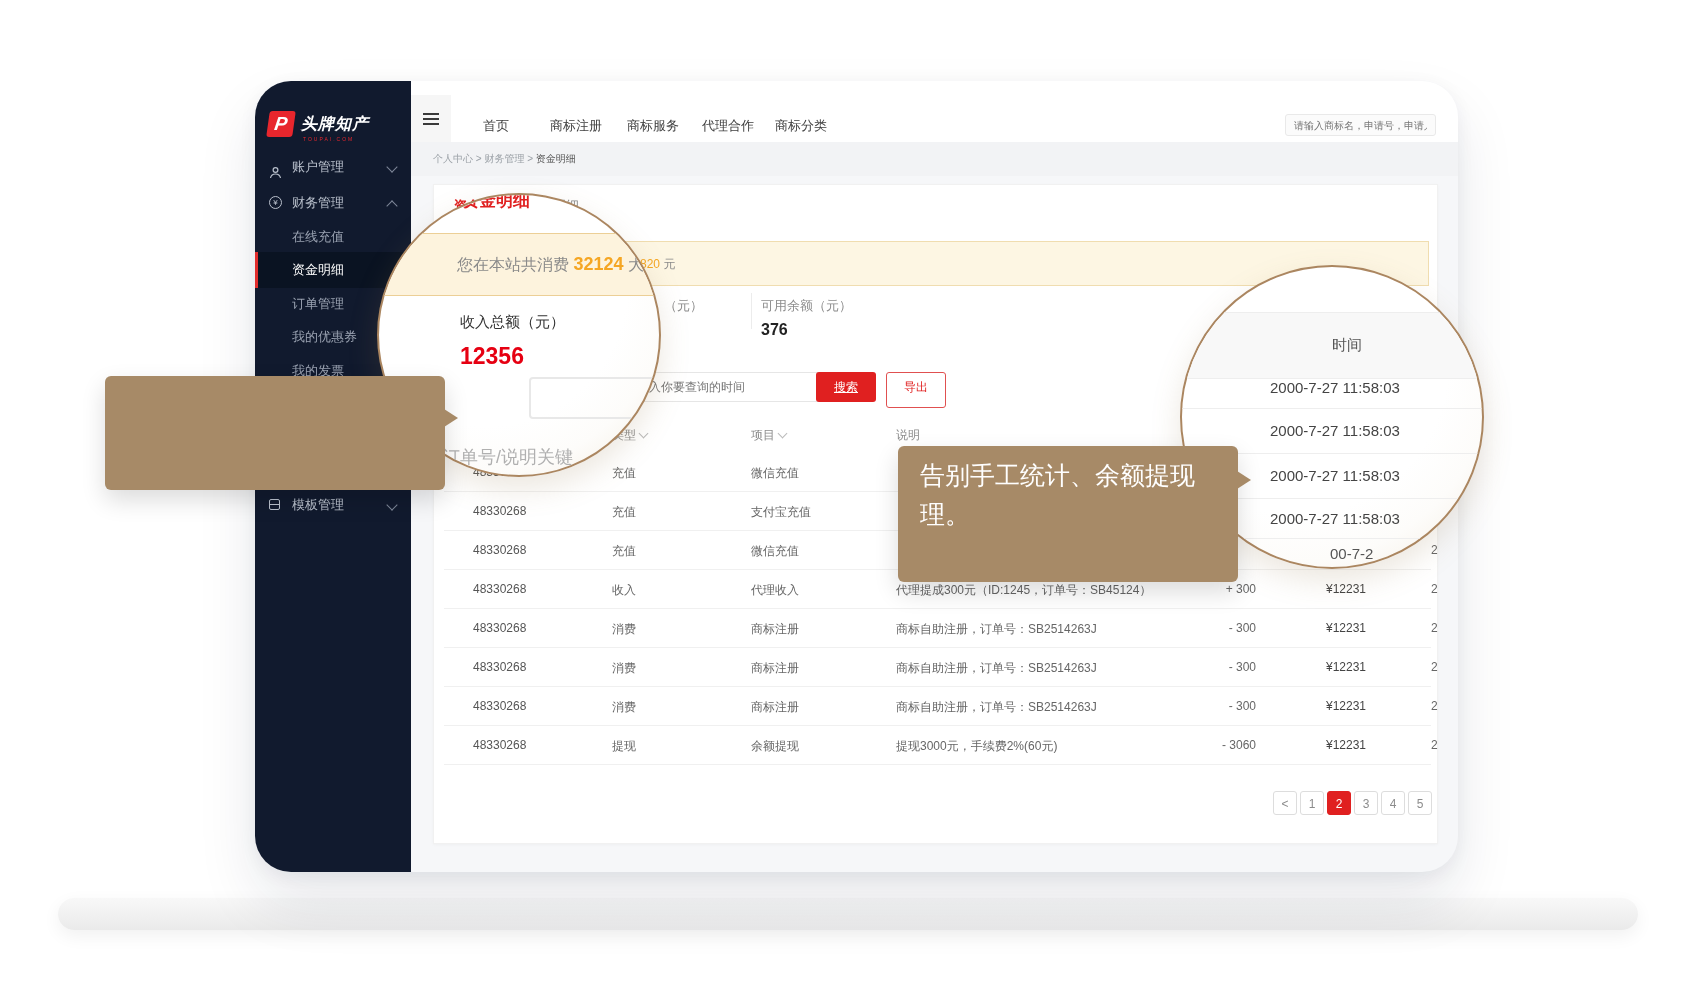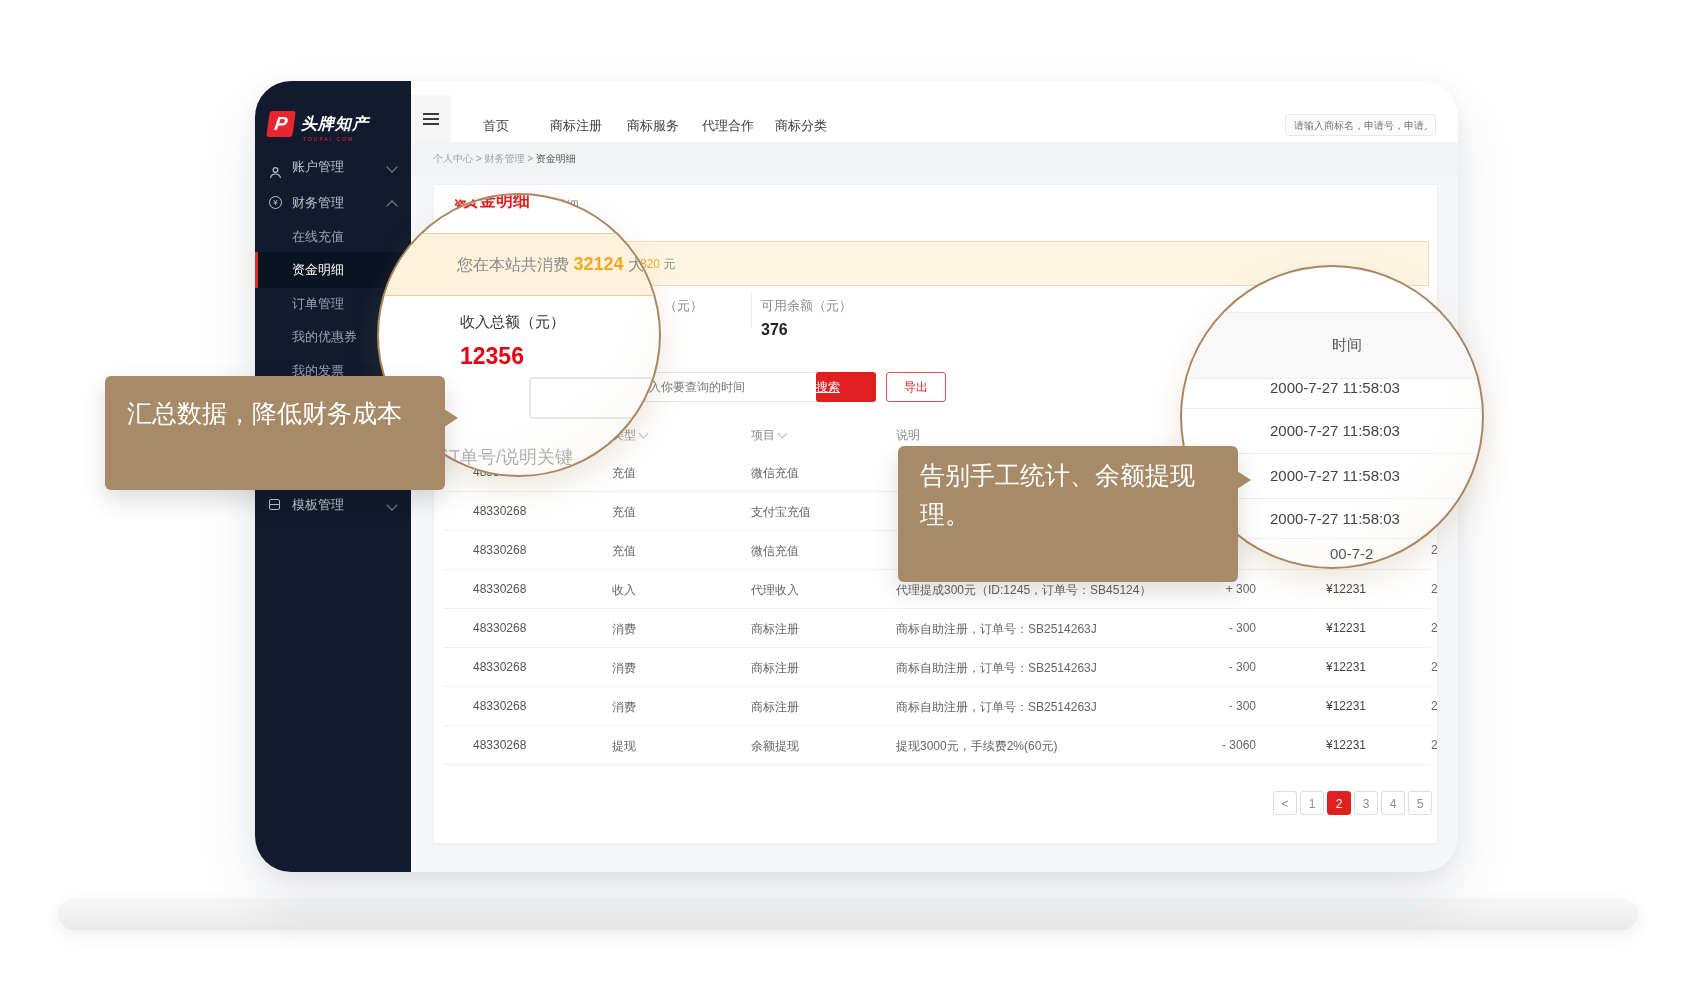--- a/index.html
+++ b/index.html
@@ -27,21 +27,21 @@
   .nav-label{position:absolute;top:36px;font-size:13px;color:#404040;}
   .search-box{left:874px;top:33px;width:151px;height:22px;background:#fbfbfb;border:1px solid #e9e9e9;
               border-radius:3px;font-size:10px;color:#b9b9b9;padding:0 8px;box-sizing:border-box;
               font-family:"Liberation Sans",sans-serif;}
   .crumbbar{left:156px;top:61px;width:1047px;height:34px;background:#f2f3f5;font-size:10px;color:#9aa0a6;}
   
   .card{left:178px;top:103px;width:1005px;height:660px;background:#fff;border:1px solid #f1f1f1;
         box-shadow:0 1px 3px rgba(0,0,0,.03);box-sizing:border-box;}
   .banner{left:9px;top:56px;width:986px;height:45px;background:#fdf6e3;border:1px solid #f0ddb0;box-sizing:border-box;}
   .stat-divider{width:1px;height:36px;background:#ececec;}
-  .btn-red{background:#e02020;color:#fff;border-radius:3px;font-size:12px;text-align:left;line-height:30px;text-decoration:underline;}
+  .btn-red{background:#e02020;color:#fff;border-radius:3px;font-size:12px;text-align:center;line-height:30px;text-decoration:underline;}
   .btn-outline{background:#fff;color:#e02020;border:1px solid #e05050;border-radius:3px;font-size:12px;
                text-align:center;line-height:28px;box-sizing:border-box;}
   .th{position:absolute;font-size:12px;color:#8c8c8c;}
   .row{position:absolute;width:987px;height:39px;border-bottom:1px solid #f0f0f0;left:10px;}
   .cell{position:absolute;top:13px;font-size:12px;color:#666;white-space:nowrap;}
   .sortchev{width:6px;height:6px;border-right:1.2px solid #bbb;border-bottom:1.2px solid #bbb;
             display:inline-block;transform:rotate(45deg);margin-left:4px;vertical-align:2px;}
   
   .pg{position:absolute;top:606px;width:24px;height:24px;border:1px solid #ddd;border-radius:3px;background:#fff;
       font-size:12px;color:#8c8c8c;text-align:center;line-height:24px;box-sizing:border-box;}
@@ -152,21 +152,21 @@
       </div>
 
       <span class="abs" style="left:230px;top:112px;font-size:13px;color:#8c8c8c;">（元）</span>
       <div class="abs stat-divider" style="left:317px;top:108px;"></div>
       <span class="abs" style="left:327px;top:112px;font-size:13px;color:#8c8c8c;">可用余额（元）</span>
       <span class="abs" style="left:327px;top:136px;font-size:16px;font-weight:bold;color:#222;">376</span>
 
       <input class="abs" style="left: 192px; top: 187px; width: 230px; height: 30px; border: 1px solid rgb(230, 230, 230); border-radius: 3px; font-size: 12px; color: rgb(187, 187, 187); padding: 0px 28px 0px 10px; box-sizing: border-box; font-family: &quot;Liberation Sans&quot;, sans-serif;" placeholder="输入你要查询的时间">
       <span class="abs cal-icon" style="left:398px;top:197px;"></span>
       <div class="abs btn-red" style="left:382px;top:187px;width:60px;height:30px;">搜索</div>
-      <div class="abs btn-outline" style="left:452px;top:187px;width:60px;height:30px;">导出</div>
+      <div class="abs btn-outline" style="left:452px;top:187px;width:60px;height:36px;">导出</div>
 
       <span class="th" style="left:178px;top:242px;"><span>类型</span><span class="sortchev"></span></span>
       <span class="th" style="left:317px;top:242px;"><span>项目</span><span class="sortchev"></span></span>
       <span class="th" style="left:462px;top:242px;"><span>说明</span></span>
 
       <div class="row" style="top:267px;">
         <span class="cell" style="left:29px;color:#555;">48330268</span>
         <span class="cell" style="left:168px;">充值</span>
         <span class="cell" style="left:307px;">微信充值</span>
         <span class="cell" style="left:452px;"></span>
@@ -272,21 +272,20 @@
     <div class="abs" style="left:0;top:186px;width:300px;height:1px;background:#eee;"></div>
     <span class="abs" style="left:88px;top:200px;font-size:15px;color:#444;white-space:nowrap;">2000-7-27  11:58:03</span>
     <div class="abs" style="left:0;top:231px;width:300px;height:1px;background:#eee;"></div>
     <span class="abs" style="left:88px;top:243px;font-size:15px;color:#444;white-space:nowrap;">2000-7-27  11:58:03</span>
     <div class="abs" style="left:0;top:271px;width:300px;height:1px;background:#eee;"></div>
     <span class="abs" style="left:148px;top:278px;font-size:15px;color:#555;">00-7-2</span>
   </div>
 
   <div class="abs callout" style="left:105px;top:376px;width:340px;height:114px;">
     <span class="arrow" style="top:33px;"></span>
-    <div>汇总数据，降低财务成本</div>
   </div>
 
   <div class="abs callout" style="left:898px;top:446px;width:340px;height:136px;line-height:39px;padding-top:10px;">
     <span class="arrow" style="top:25px;"></span>
     <div>告别手工统计、余额提现</div>
     <div>理。</div>
   </div>
 
 </div>
 

